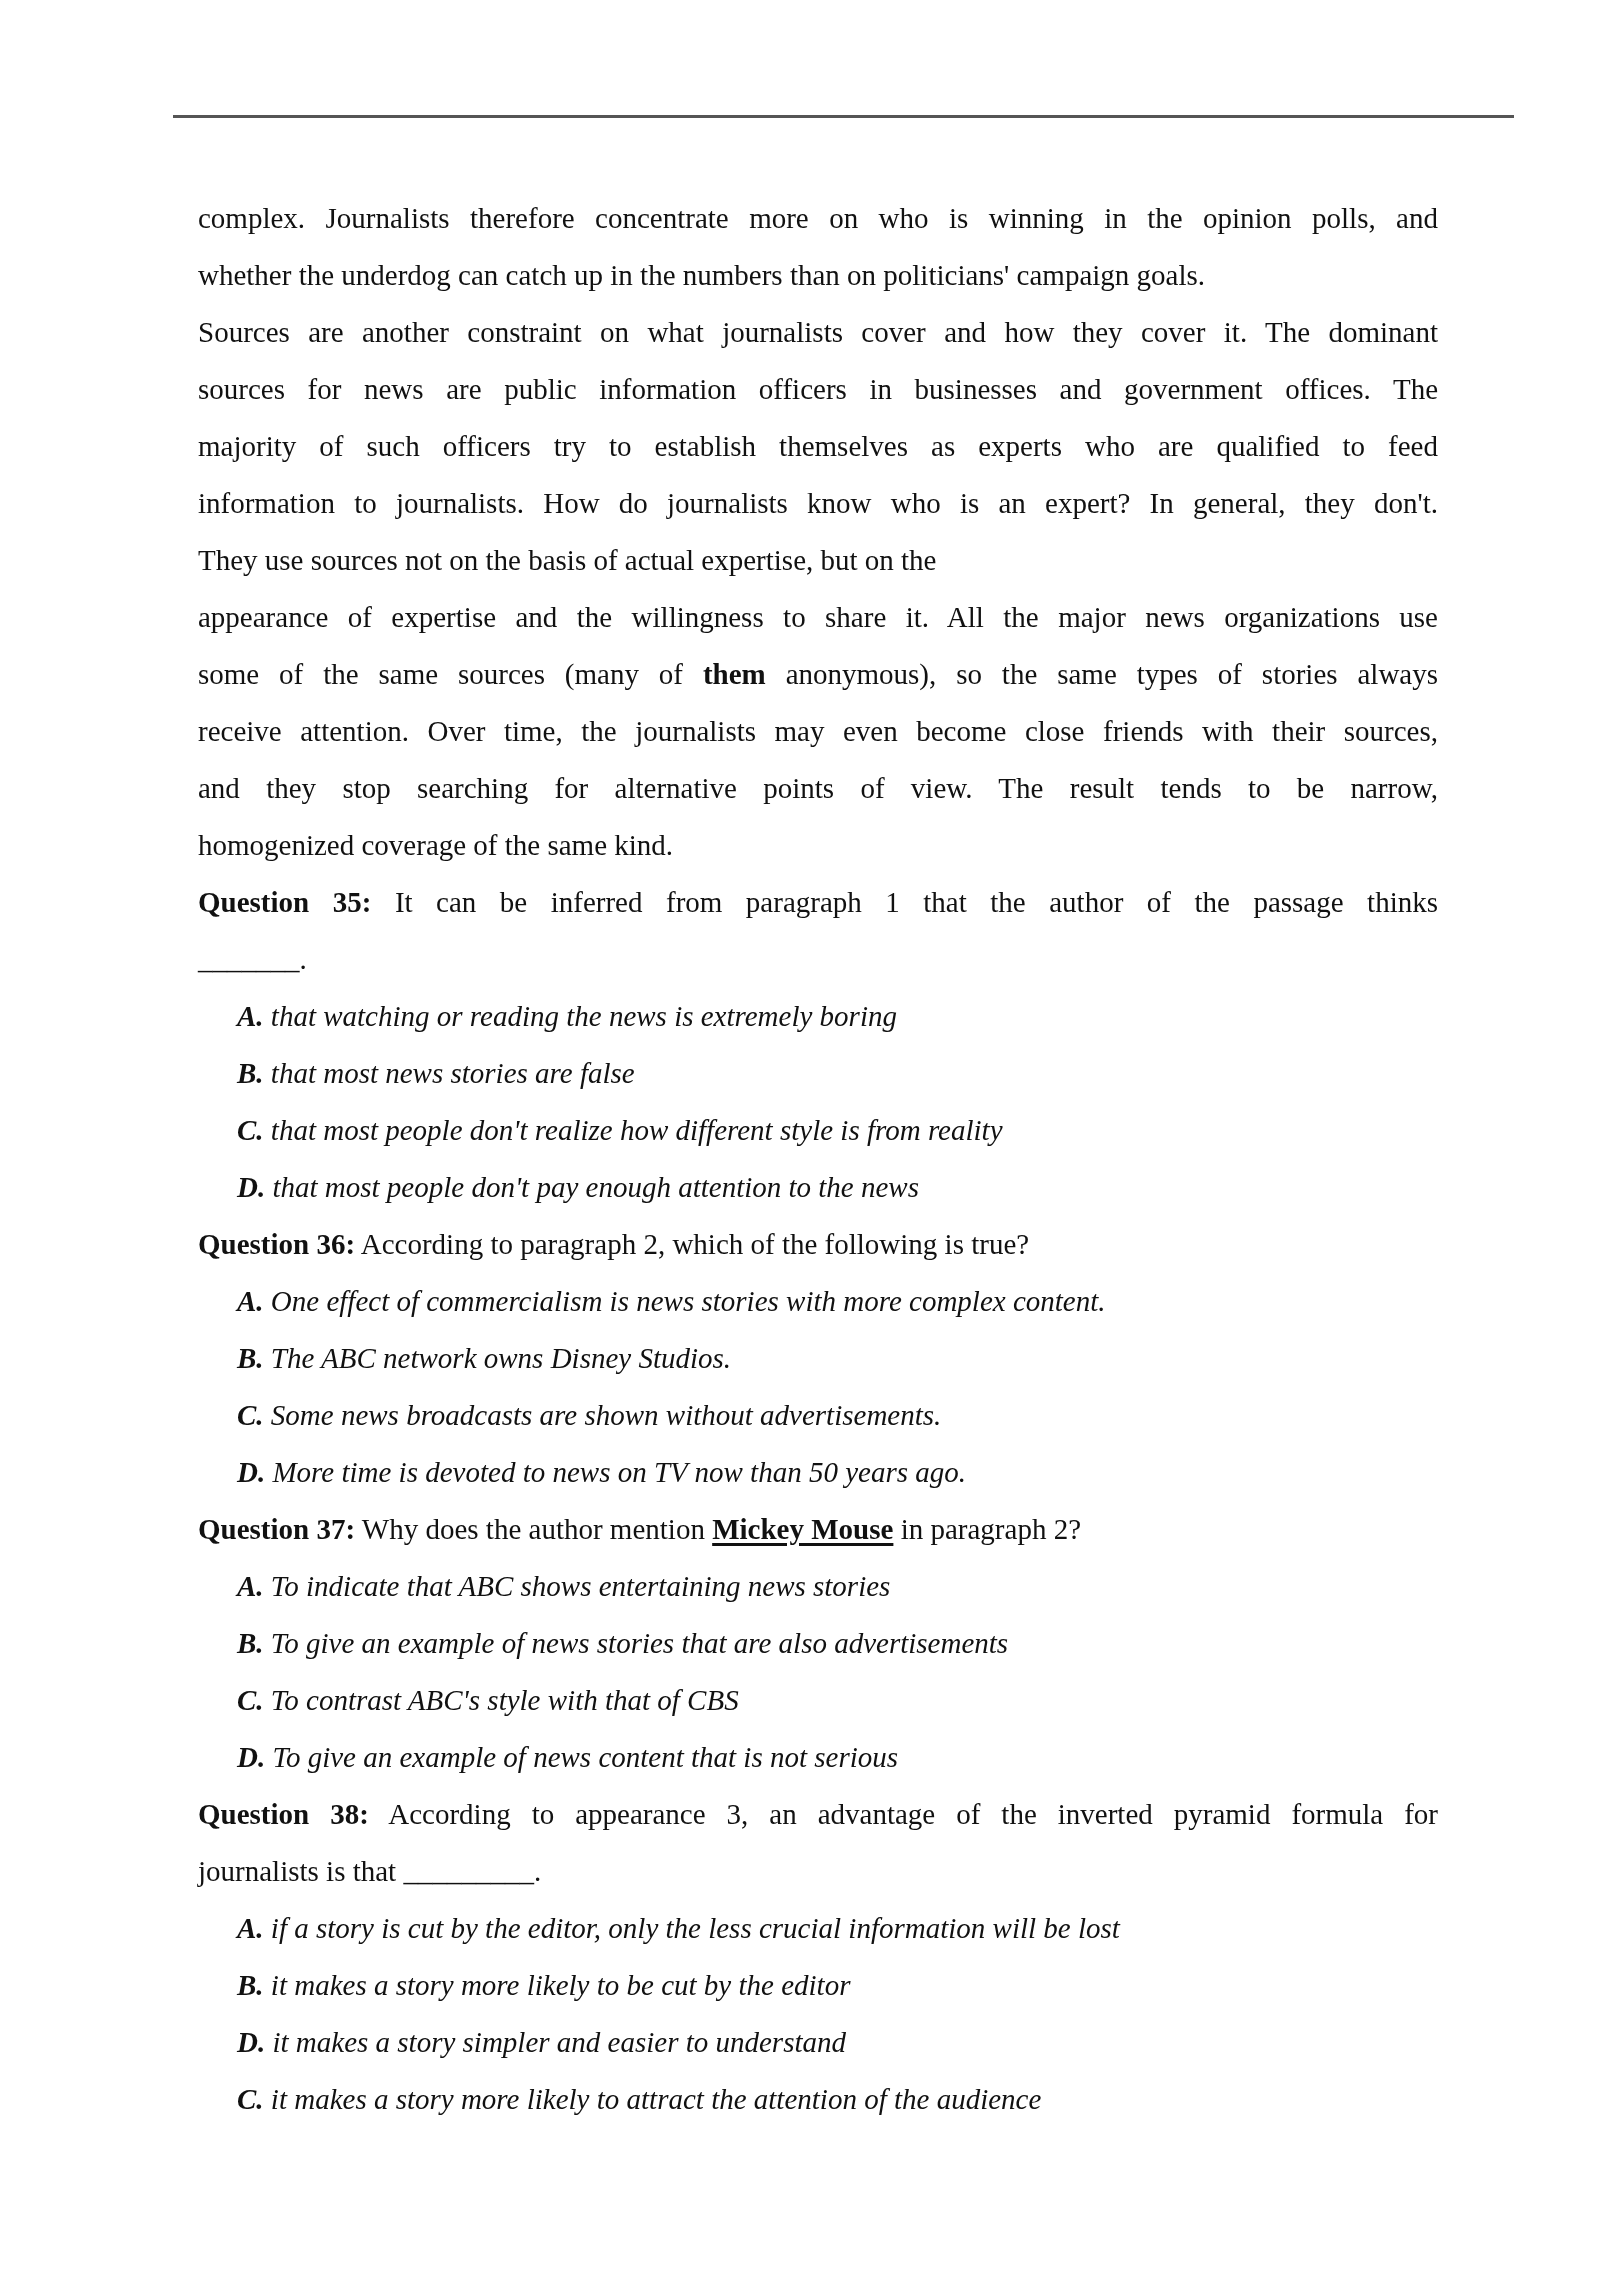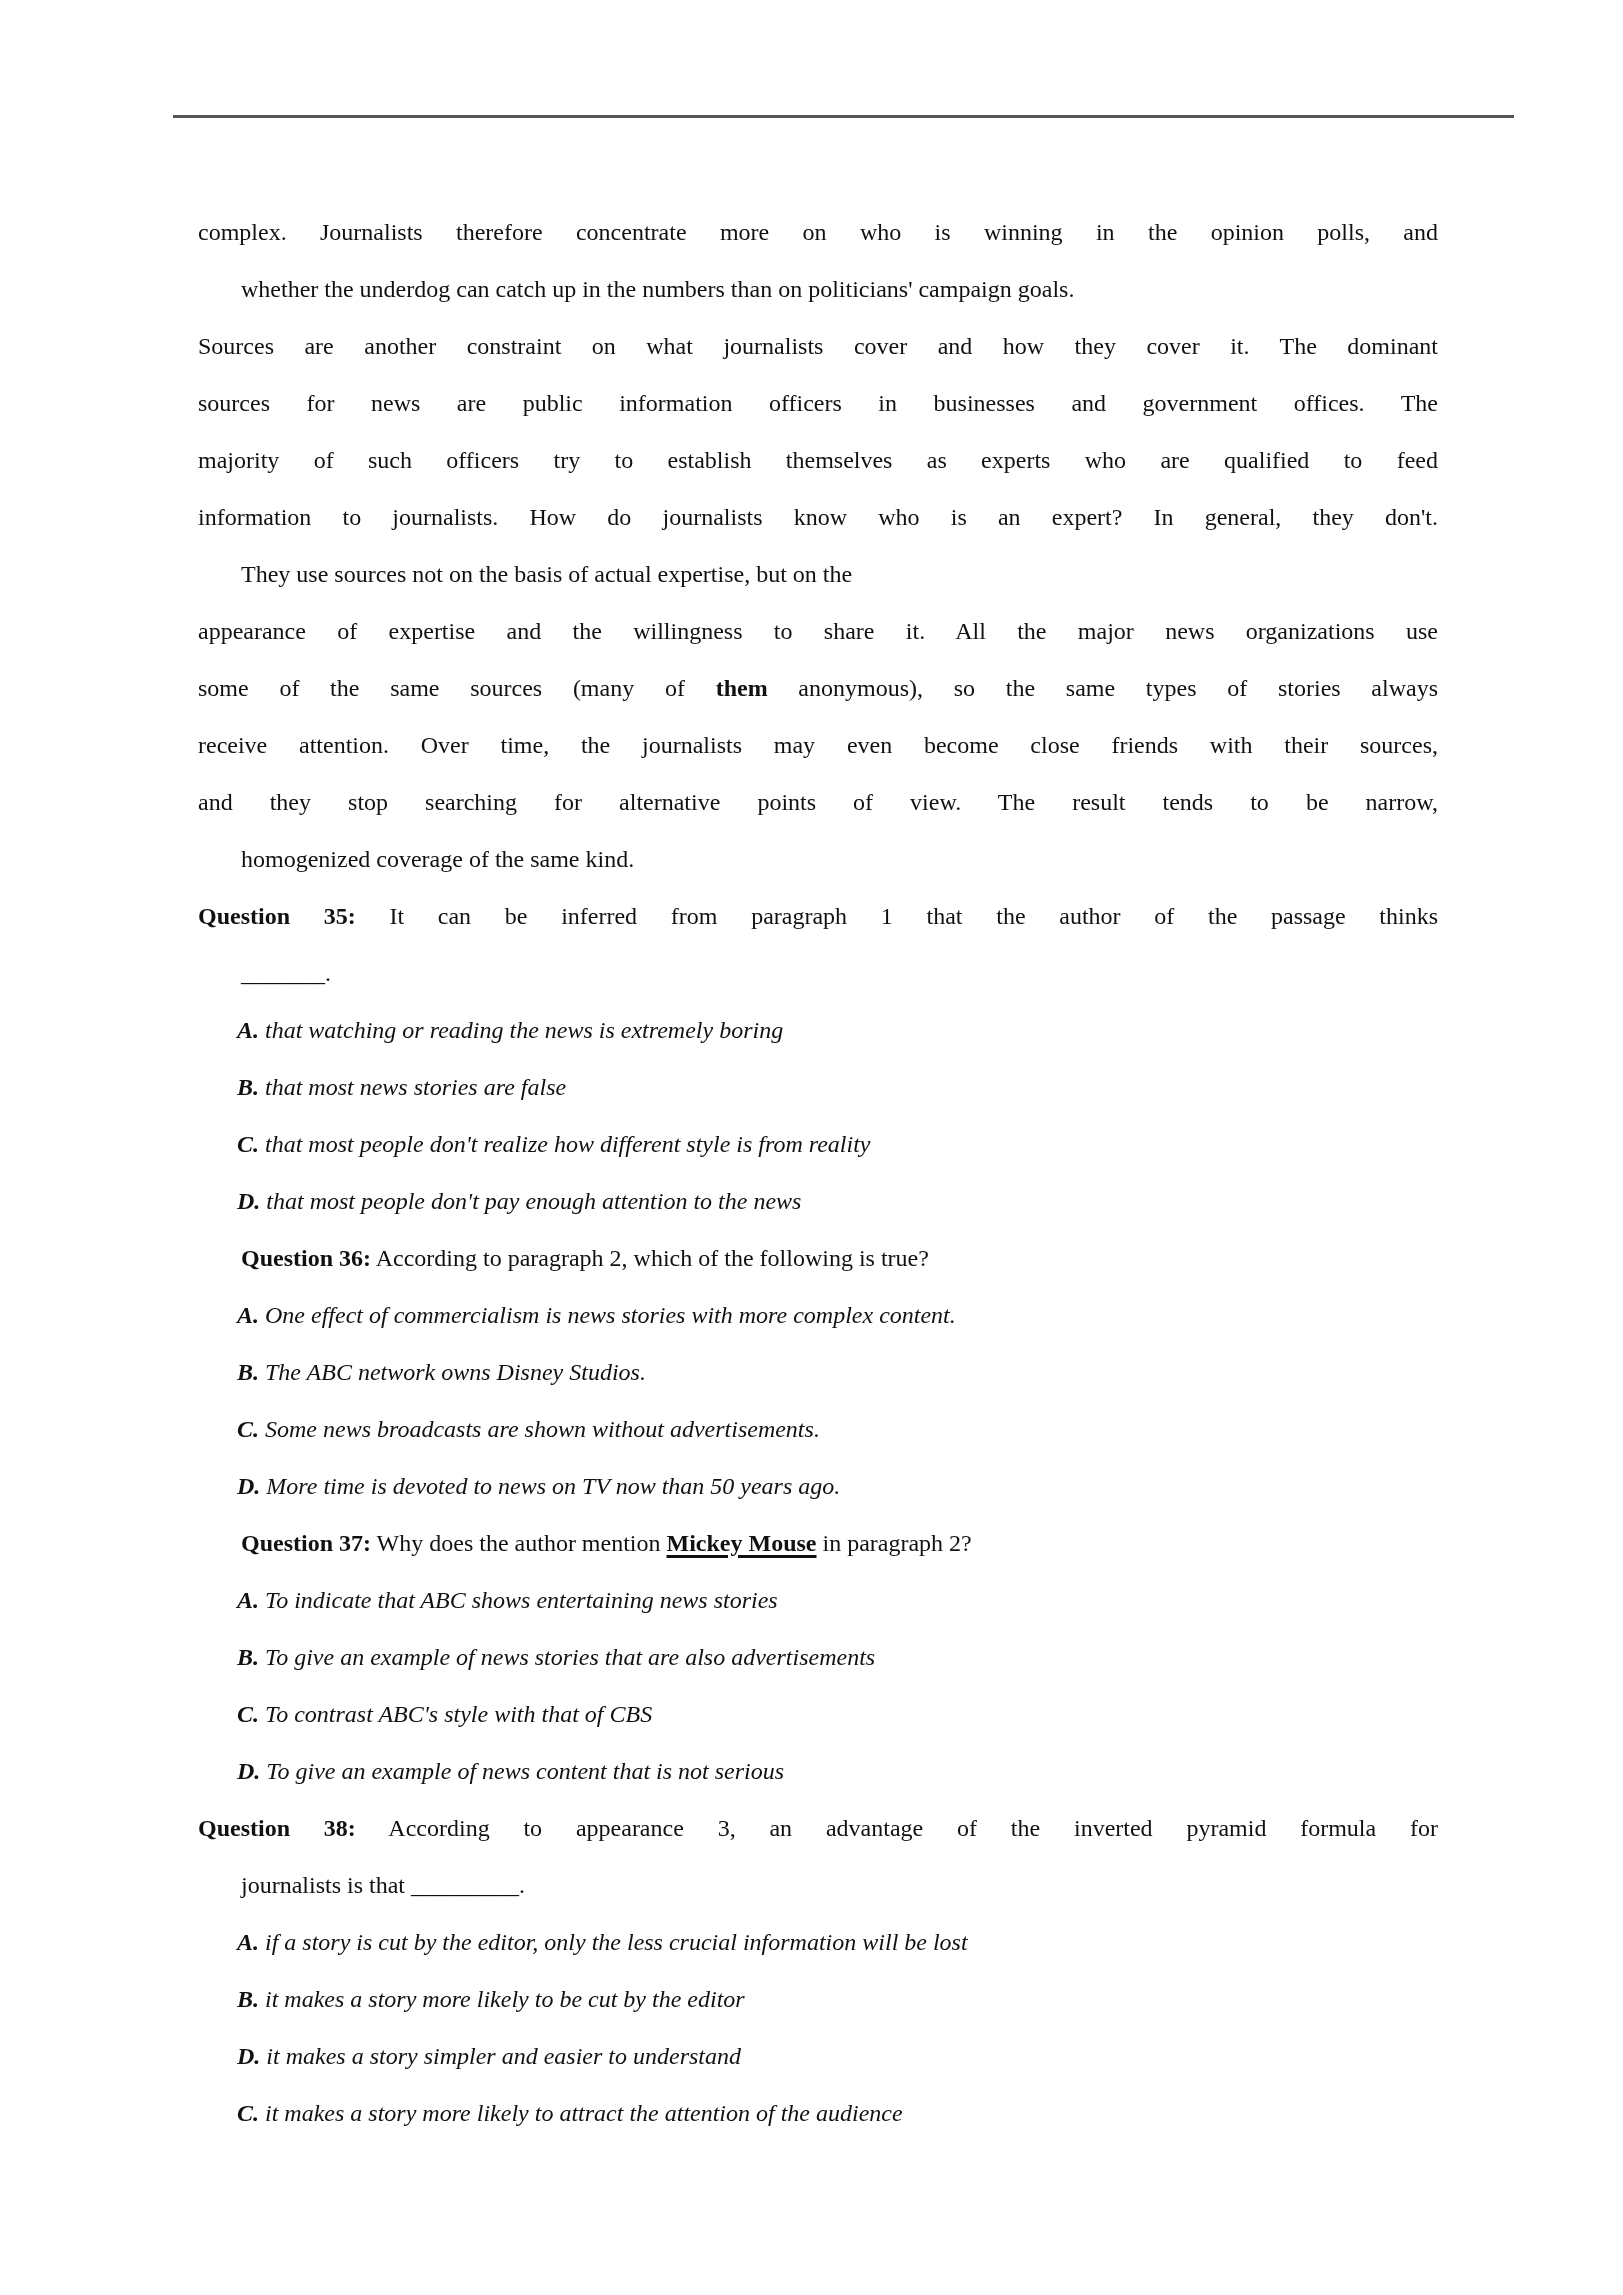--- a/index.html
+++ b/index.html
@@ -1,22 +1,22 @@
 <!DOCTYPE html>
 <html style="font-size:10.5px"><head>
 <meta charset="utf-8">
 <style>
   html, body { margin: 0; padding: 0; background: #ffffff; }
   body { width: 1623px; height: 2295px; position: relative; overflow: hidden;
          font-family: "Liberation Serif", "DejaVu Serif", serif; color: #111; }
   .rule { position: absolute; left: 173px; width: 1341px; top: 115px; height: 2.6px; background: #555; }
-  .content { position: absolute; left: 198px; top: 204px; width: 1240px;
-             font-size: 24px; line-height: 57px; }
+  .content { position: absolute; left: 198px; top: 190px; width: 1240px;
+             font-size: 29px; line-height: 57px; }
   .para { margin: 0; text-align: justify; }
-  .line { display: block; white-space: nowrap; margin-left: 43px; }
+  .line { display: block; white-space: nowrap; }
   .justline { display: block; text-align: justify; text-align-last: justify; white-space: normal; }
   .q { margin: 0; }
   .qnum { font-weight: bold; }
   .opt { display: block; padding-left: 39px; white-space: nowrap; font-style: italic; }
   .optlet { font-weight: bold; }
   .b { font-weight: bold; }
   .ul { font-weight: bold; text-decoration: underline; text-decoration-thickness: 2.6px; text-underline-offset: 3.9px; }
 </style>
 </head>
 <body>

